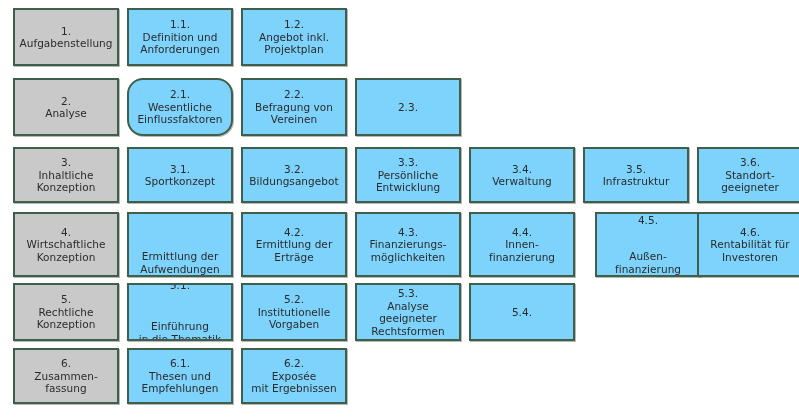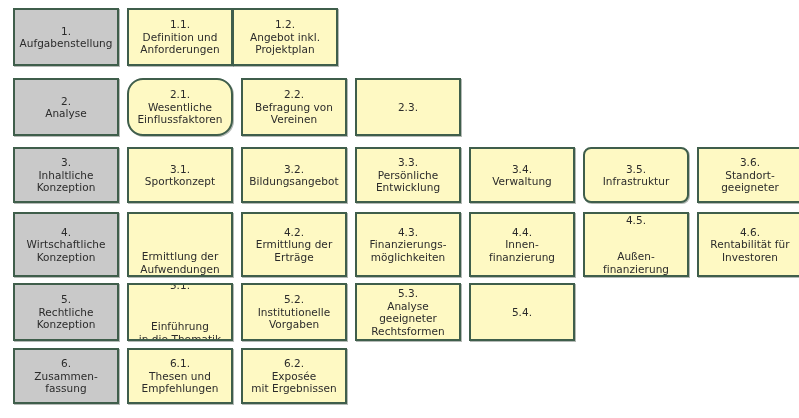--- a/index.html
+++ b/index.html
@@ -25,21 +25,21 @@
     height: 58px;
     width: 799px;
   }
   .cell {
     position: absolute;
     top: 0;
     width: 102px;
     height: 54px;
     box-sizing: content-box;
     border: 2px solid #3f5e4b;
-    background: #fef9c3;
+    background: #7dd3fc;
     display: flex;
     flex-direction: column;
     align-items: center;
     justify-content: center;
     text-align: center;
     color: #2b2b2b;
     font-size: 10.5px;
     line-height: 12.5px;
     letter-spacing: 0.05px;
     box-shadow: 1px 1px 0 0 rgba(120,130,122,0.55);
@@ -64,21 +64,21 @@
     <div class="row" style="top: 8px; height: 58px;">
       <div class="cell head" style="left: 13px; width: 102px; height: 54px;">
         <span class="num">1.</span>
         <span class="lbl">Aufgabenstellung</span>
       </div>
       <div class="cell" style="left: 127px; width: 102px; height: 54px;">
         <span class="num">1.1.</span>
         <span class="lbl">Definition und
 Anforderungen</span>
       </div>
-      <div class="cell" style="left: 232px; width: 102px; height: 54px; justify-content: center;">
+      <div class="cell" style="left: 241px; width: 102px; height: 54px; justify-content: center;">
         <span class="num">1.2.</span>
         <span class="lbl">Angebot inkl.
 Projektplan</span>
       </div>
     </div>
     <div class="row" style="top: 78px; height: 58px;">
       <div class="cell head" style="left: 13px; width: 102px; height: 54px;">
         <span class="num">2.</span>
         <span class="lbl">Analyse</span>
       </div>
@@ -112,21 +112,21 @@
       </div>
       <div class="cell" style="left: 355px; width: 102px; height: 52px;">
         <span class="num">3.3.</span>
         <span class="lbl">Persönliche
 Entwicklung</span>
       </div>
       <div class="cell" style="left: 469px; width: 102px; height: 52px;">
         <span class="num">3.4.</span>
         <span class="lbl">Verwaltung</span>
       </div>
-      <div class="cell" style="left: 583px; width: 102px; height: 52px; border-radius: 8px;">
+      <div class="cell" style="left: 583px; width: 102px; height: 52px;">
         <span class="num">3.5.</span>
         <span class="lbl">Infrastruktur</span>
       </div>
       <div class="cell" style="left: 697px; width: 102px; height: 52px;">
         <span class="num">3.6.</span>
         <span class="lbl">Standort-
 geeigneter</span>
       </div>
     </div>
     <div class="row" style="top: 212px; height: 65px;">
@@ -149,21 +149,21 @@
       <div class="cell" style="left: 355px; width: 102px; height: 61px;">
         <span class="num">4.3.</span>
         <span class="lbl">Finanzierungs-
 möglichkeiten</span>
       </div>
       <div class="cell" style="left: 469px; width: 102px; height: 61px;">
         <span class="num">4.4.</span>
         <span class="lbl">Innen-
 finanzierung</span>
       </div>
-      <div class="cell" style="left: 583px; width: 102px; height: 61px; gap: 24px;">
+      <div class="cell" style="left: 595px; width: 102px; height: 61px; gap: 24px;">
         <span class="num">4.5.</span>
         <span class="lbl">Außen-
 finanzierung</span>
       </div>
       <div class="cell" style="left: 697px; width: 102px; height: 61px;">
         <span class="num">4.6.</span>
         <span class="lbl">Rentabilität für
 Investoren</span>
       </div>
     </div>

